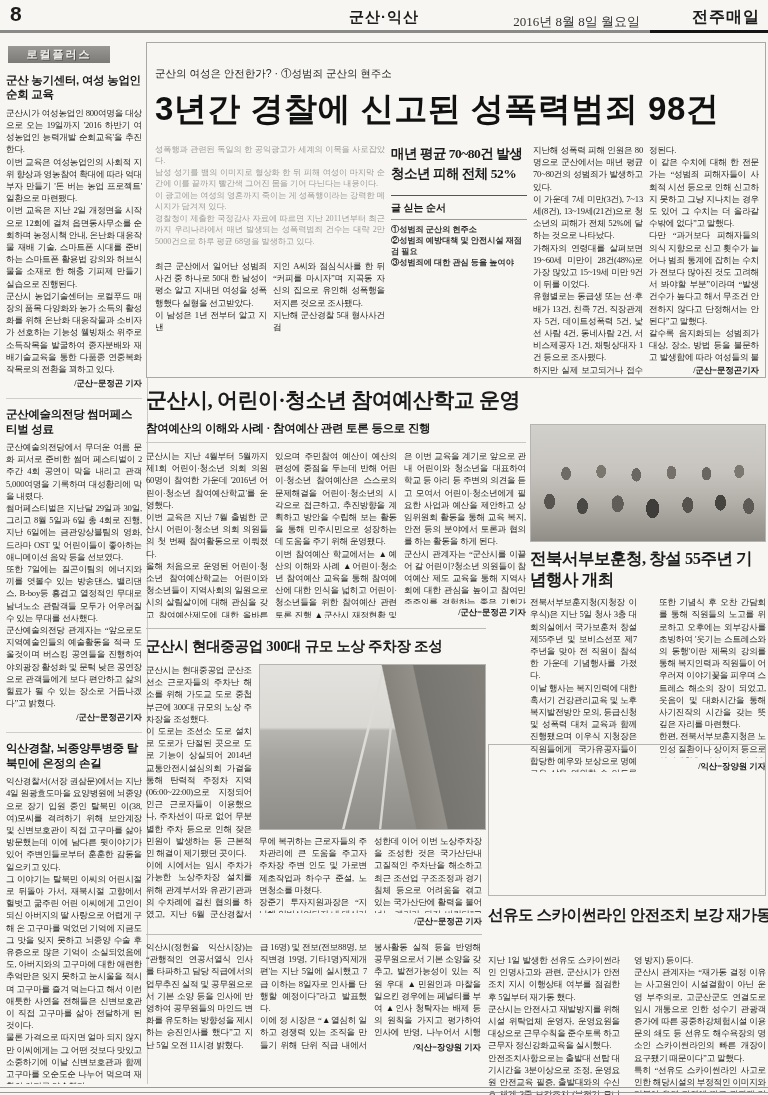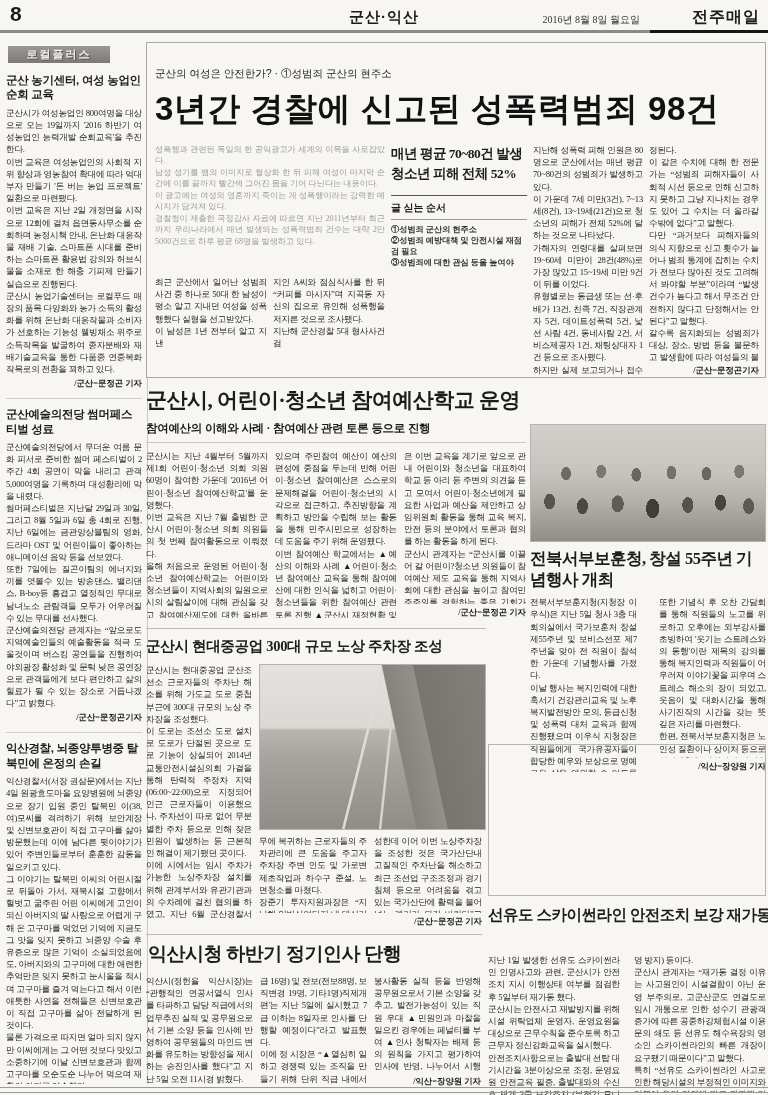--- a/index.html
+++ b/index.html
@@ -3,21 +3,21 @@
 <meta charset="utf-8">
 <style>
   html,body{margin:0;padding:0;background:#e8e7e3;}
   .page{position:relative;width:768px;height:1095px;background:#f7f6f2;margin:0 auto;
         font-family:"Liberation Serif",serif;color:#1c1c1c;overflow:hidden;}
   
   .hdr-pagenum{position:absolute;left:10px;top:2px;font-size:21px;font-weight:bold;
                font-family:"Liberation Sans",sans-serif;}
   .hdr-section{position:absolute;left:50%;top:8px;transform:translateX(-50%);
                font-size:15px;font-weight:bold;font-family:Liberation Sans, sans-serif;letter-spacing:1px;}
-  .hdr-date{position:absolute;right:128px;top:13px;font-size:10px;color:#333;text-align:right;}
+  .hdr-date{position:absolute;right:128px;top:13px;font-size:13px;color:#333;text-align:right;}
   .hdr-masthead{position:absolute;right:8px;top:7px;font-size:16px;font-weight:900;
                 font-family:"Liberation Sans",sans-serif;letter-spacing:1px;text-align:center;}
   .hdr-rule{position:absolute;left:0;top:30px;width:768px;height:3px;background:#8a8a88;}
   .hdr-rule-dark{position:absolute;right:0;top:30px;width:118px;height:3px;background:#161616;}
   .page-bottom-rule{position:absolute;left:0;top:1087px;width:768px;height:4px;
                     border-top:1px solid #9a9a98;border-bottom:1px solid #9a9a98;}
   
   .txt{font-size:8.6px;line-height:1.42;text-align:justify;white-space:pre-line;
        overflow:hidden;letter-spacing:-0.2px;}
   .byline{text-align:right;font-size:8.4px;font-weight:bold;margin-top:3px;}
@@ -34,21 +34,21 @@
   
   .feature{position:absolute;left:146px;top:42px;width:620px;height:336px;
            border:1px solid #a9a8a4;box-sizing:border-box;padding:24px 8px 6px 8px;background:#f7f6f2;}
   .f-kicker{font-size:10.5px;font-family:"Liberation Sans",sans-serif;color:#222;margin-bottom:6px;}
   .f-headline{font-family:"Liberation Sans",sans-serif;font-weight:900;font-size:33px;
               letter-spacing:0.5px;white-space:nowrap;margin:2px 0 12px 0;color:#111;}
   .f-row{display:flex;gap:6px;height:232px;}
   .f-left{width:230px;flex:none;display:flex;flex-direction:column;}
   .f-lede{height:104px;color:#9b9a97;font-size:8.2px;line-height:1.4;text-align:justify;
           white-space:pre-line;overflow:hidden;margin-bottom:12px;}
-  .f-left-cols{display:flex;gap:6px;flex:1;margin-top:16px;}
+  .f-left-cols{display:flex;gap:6px;flex:1;}
   .f-left-cols .txt{width:112px;}
   .f-colc{width:136px;flex:none;display:flex;flex-direction:column;}
   .f-sub{font-size:13.5px;font-weight:bold;line-height:1.5;letter-spacing:-0.5px;}
   .series-box{margin-top:10px;border-top:1.5px solid #555;padding-top:5px;}
   .series-title{font-size:10px;font-weight:bold;margin-bottom:4px;
                 border-bottom:1px solid #999;padding-bottom:4px;}
   .series-item{font-size:8.2px;line-height:1.35;font-weight:bold;color:#333;white-space:pre-line;}
   .f-colc .txt{margin-top:8px;flex:1;}
   .f-cold,.f-cole{width:110px;flex:none;display:flex;flex-direction:column;}
   .f-cold .txt,.f-cole .txt{flex:1;}
@@ -264,21 +264,20 @@
           <div class="col">
             <div class="txt">성한데 이어 이번 노상주차장을 조성한 것은 국가산단내 고질적인 주차난을 해소하고 최근 조선업 구조조정과 경기 침체 등으로 어려움을 겪고 있는 국가산단에 활력을 불어넣는 계기가 되길 바란다”고 말했다.</div>
             <div class="byline">/군산=문정곤 기자</div>
           </div>
         </div>
       </div>
     </div>
   </div>
 
   <div class="cityhr">
-    <div class="cityhr-h">익산시청 하반기 정기인사 단행</div>
     <div class="cityhr-cols">
       <div class="col">
         <div class="txt">익산시(정헌율 익산시장)는 “관행적인 연공서열식 인사를 타파하고 담당 직급에서의 업무추진 실적 및 공무원으로서 기본 소양 등을 인사에 반영하여 공무원들의 마인드 변화를 유도하는 방향성을 제시하는 승진인사를 했다”고 지난 5일 오전 11시경 밝혔다.
 이날 정 시장은 “하반기 정기인사는 관행적인 연공서열식 인사를 타파하고 업무추진실적을 반영해 창의적·혁신적 능력의 사고로 업무를 추진하는 직원들에게 희망을 주기 위한 인사로 지난 6급이상 승진(4급 1명, 5급 6명, 6</div>
       </div>
       <div class="col">
         <div class="txt">급 16명) 및 전보(전보88명, 보직변경 19명, 기타1명)직제개편'는 지난 5일에 실시했고 7급 이하는 8일자로 인사를 단행할 예정이다”라고 발표했다.
 이에 정 시장은 “▲열심히 일하고 경쟁력 있는 조직을 만들기 위해 단위 직급 내에서 추진한 업무추진실적서를 바탕으로 실적이 탁월한 직원 우대 ▲본인의 업무를 일정적으로 추진하면서, 인구 늘리기 등 시의 역점시책을 변칙 수행하려는 적극적인 자세를 가진 직원에게는 인센티브 부여 ▲민원 대처능력과 대민서비스 향상을 위해 전화 친절도 조사 결과 및</div>
       </div>
       <div class="col">

